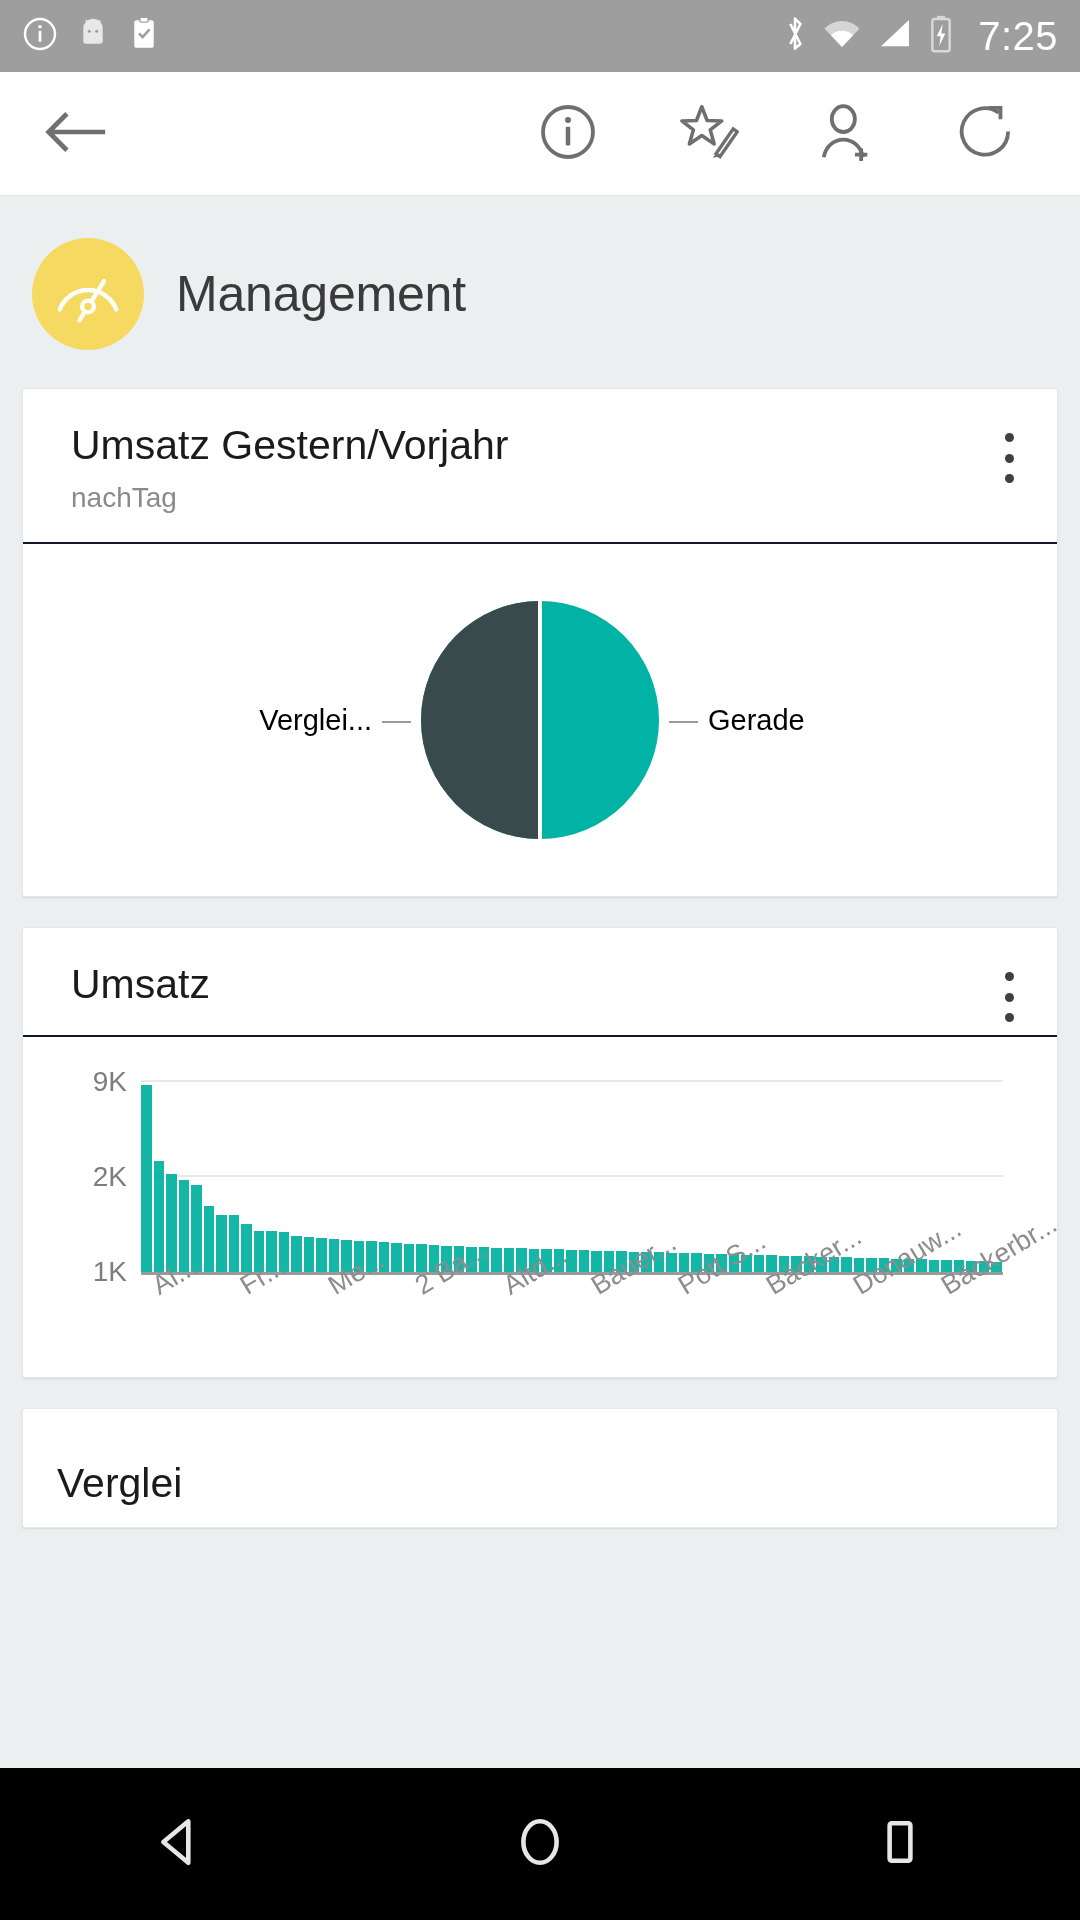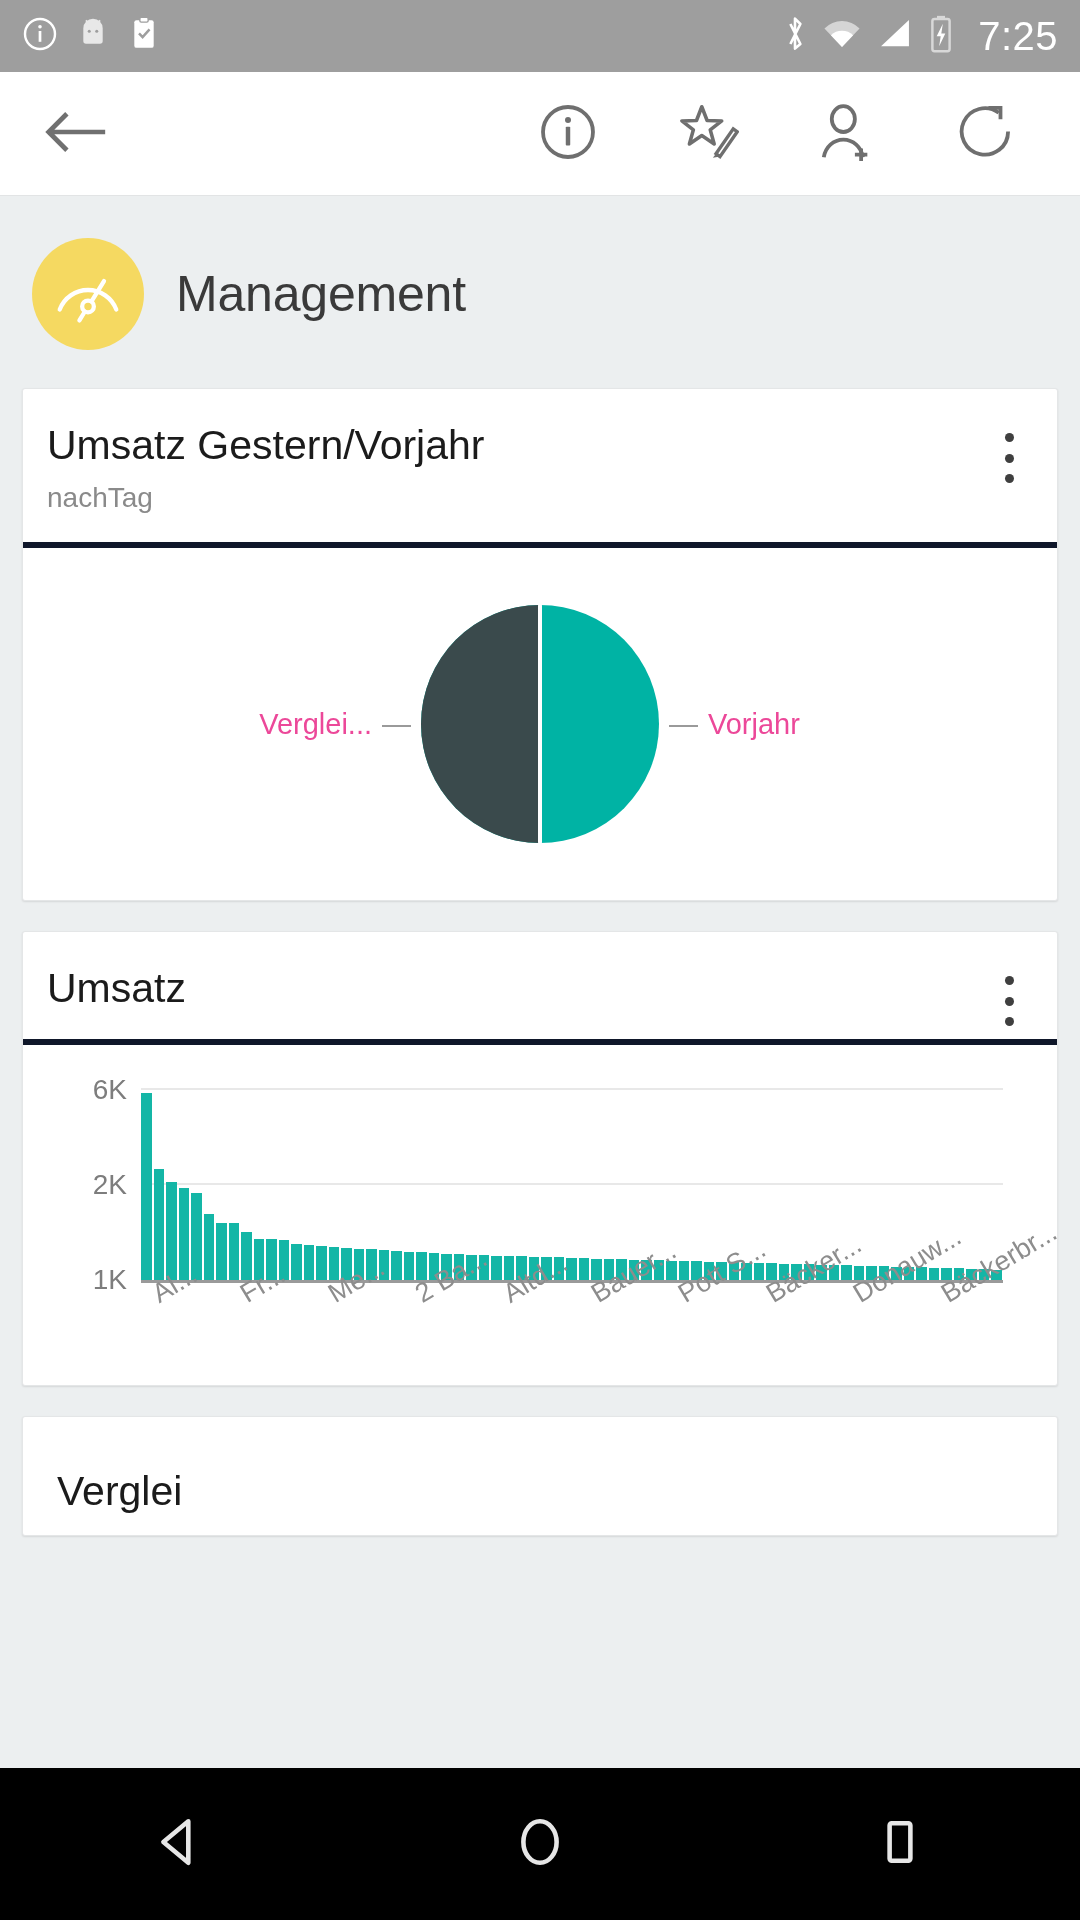--- a/index.html
+++ b/index.html
@@ -60,41 +60,41 @@
   .card {
     background:#ffffff;
     margin:0 22px 30px 22px;
     border:1px solid #e4e6e7;
     border-radius:3px;
     box-shadow:0 1px 2px rgba(0,0,0,.10);
     overflow:hidden;
   }
   .card-head {
     position:relative;
-    padding:34px 34px 28px 24px;
-    border-bottom:6px solid #0f172a;
+    padding:34px 34px 28px 48px;
+    border-bottom:2px solid #0f172a;
   }
   .card-title { font-size:41px; color:#1b1b1b; font-weight:400; line-height:1.1; }
   .card-sub { font-size:28px; color:#8a8a8a; margin-top:14px; }
   .kebab {
     position:absolute; right:26px; top:38px;
     width:44px; height:62px;
     display:flex; flex-direction:column; align-items:center; justify-content:space-between;
     padding:6px 0;
   }
   .kebab i { width:9px; height:9px; border-radius:50%; background:#3f3f3f; display:block; }
 
   
   .pie-wrap {
     height:352px; position:relative;
     display:flex; align-items:center; justify-content:center;
   }
   .pie-row { display:flex; align-items:center; justify-content:center; width:100%; }
   .pie-label {
-    font-size:29px; color:#ec4899; white-space:nowrap;
+    font-size:29px; color:#000000; white-space:nowrap;
   }
   .pie-dash { color:#9a9a9a; font-size:29px; padding:0 10px; }
   .pie {
     width:238px; height:238px; border-radius:50%;
     position:relative; flex:0 0 auto;
     overflow:hidden;
     background:#00b3a4;
   }
   .pie .half-left {
     position:absolute; left:0; top:0; width:50%; height:100%;
@@ -287,21 +287,21 @@
           <div class="pie-left-grp">
             <span class="pie-label">Verglei...</span>
             <span class="pie-dash">—</span>
           </div>
           <div class="pie">
             <div class="half-left"></div>
             <div class="divider"></div>
           </div>
           <div class="pie-right-grp">
             <span class="pie-dash">—</span>
-            <span class="pie-label">Vorjahr</span>
+            <span class="pie-label">Gerade</span>
           </div>
         </div>
       </div>
     </div>
 
     <div class="card">
       <div class="card-head">
         <div class="card-title">Umsatz</div>
         <div class="kebab">
             <i></i>
@@ -311,21 +311,21 @@
       </div>
       <div class="bar-wrap">
         <div class="bar-plot">
           <div id="gridlines">
               <div class="gridline" style="bottom: 98px;"></div>
               <div class="gridline" style="bottom: 193px;"></div>
             </div>
           <div id="yticks">
               <div class="ylab" style="bottom: 3px; top: auto; transform: translateY(50%);">1K</div>
               <div class="ylab" style="bottom: 98px; top: auto; transform: translateY(50%);">2K</div>
-              <div class="ylab" style="bottom: 193px; top: auto; transform: translateY(50%);">6K</div>
+              <div class="ylab" style="bottom: 193px; top: auto; transform: translateY(50%);">9K</div>
             </div>
           <div class="bars" id="bars">
               <div class="bar" style="height: 187.625px;"></div>
               <div class="bar" style="height: 111.625px;"></div>
               <div class="bar" style="height: 97.85px;"></div>
               <div class="bar" style="height: 92.625px;"></div>
               <div class="bar" style="height: 87.4px;"></div>
               <div class="bar" style="height: 66.5px;"></div>
               <div class="bar" style="height: 57.475px;"></div>
               <div class="bar" style="height: 57px;"></div>

